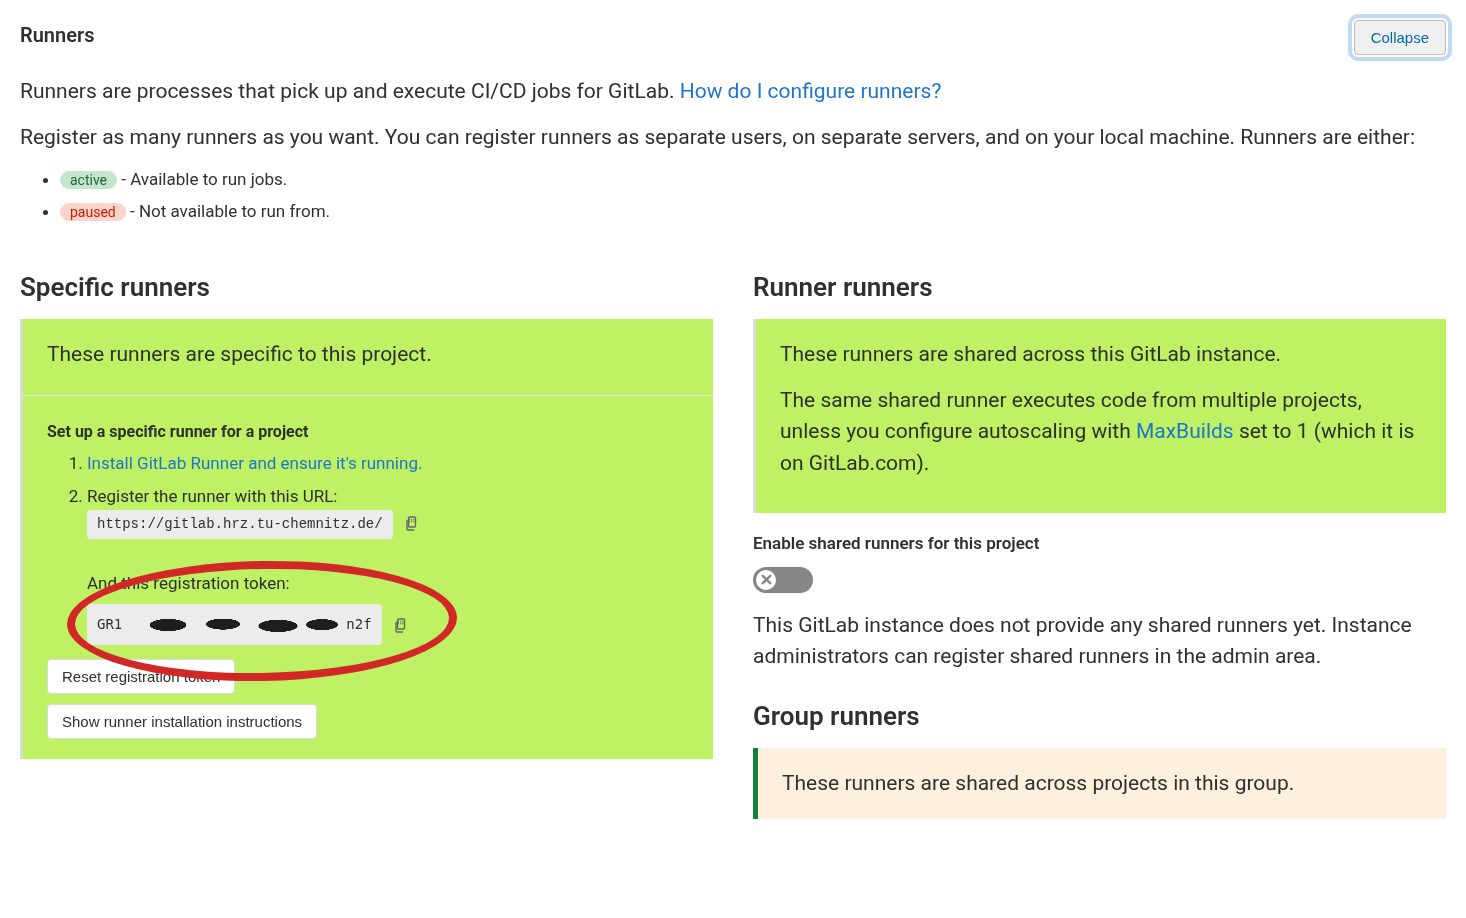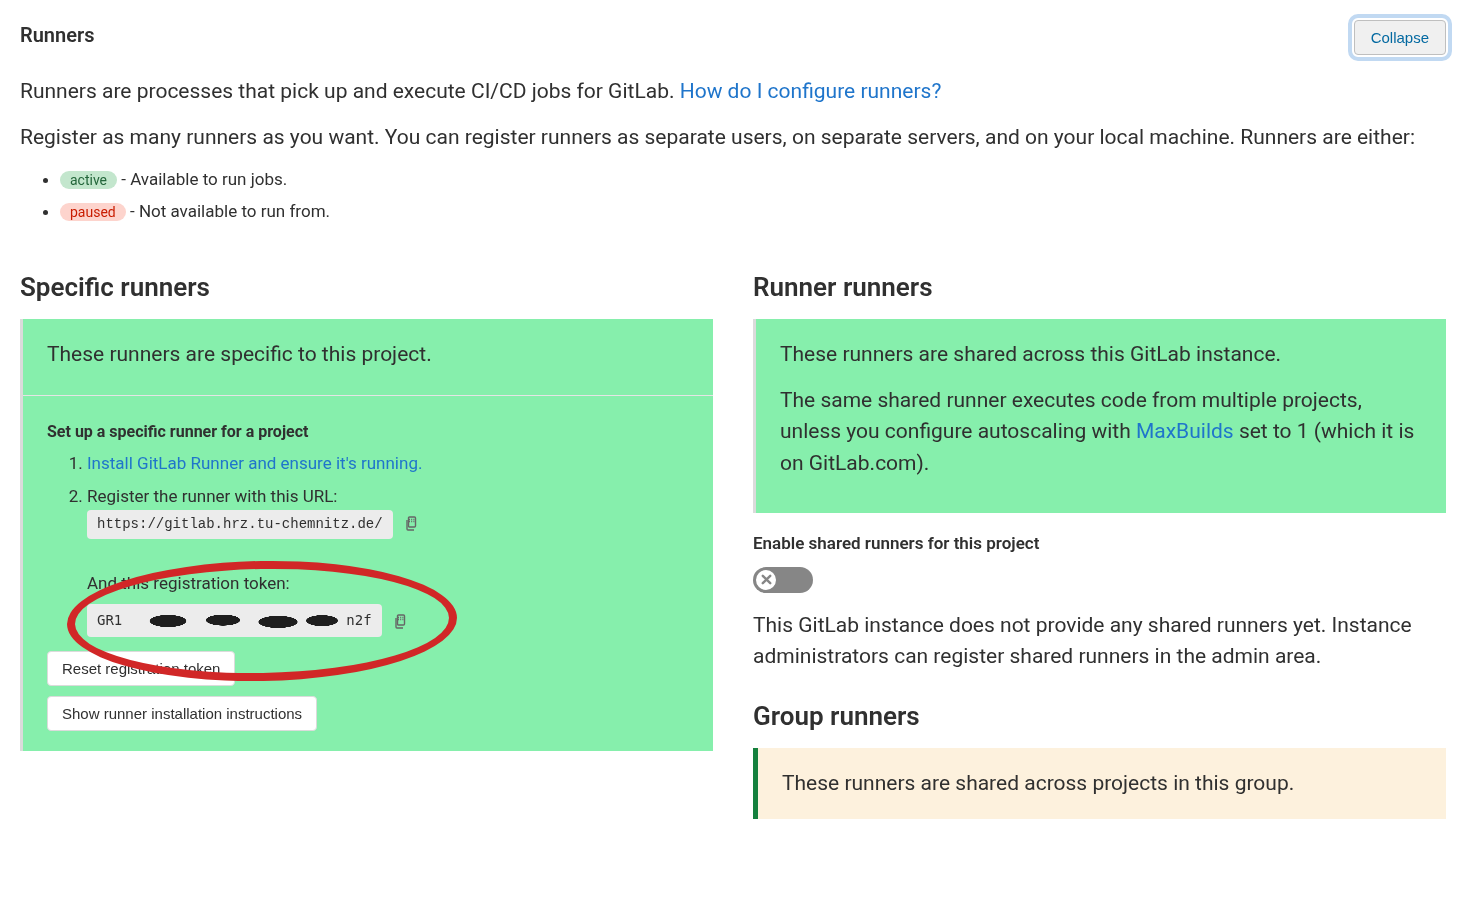--- a/index.html
+++ b/index.html
@@ -44,21 +44,21 @@
     background: #fdd4cd;
     color: #c91c00;
     padding: 1px 10px;
     border-radius: 10px;
     font-size: 14px;
   }
   .columns { display: flex; gap: 40px; margin-top: 6px; }
   .col { flex: 1; min-width: 0; }
   .panel {
     border-left: 3px solid #dbdbdb;
-    background: #86efac;
+    background: #bef264;
     padding: 20px 20px 20px 24px;
     margin-bottom: 18px;
   }
   .panel-yellow {
     border-left: 5px solid #15803d;
     background: #fdf1dd;
     padding: 20px 20px 20px 24px;
   }
   .panel hr { border: none; border-top: 1px solid #e5e5e5; margin: 24px -20px 24px -24px; }
   .code-box {
@@ -110,21 +110,21 @@
   .token-row { margin-top: 6px; }
   .scribble-box {
     background: #ececec;
     font-family: monospace;
     font-size: 14px;
     padding: 4px 10px;
     border-radius: 4px;
     display: inline-flex;
     align-items: center;
     gap: 2px;
-    height: 33px;
+    height: 41px;
   }
   .scribble {
     display: inline-block;
     width: 220px;
     height: 18px;
     background:
       radial-gradient(ellipse 30px 10px at 20% 50%, #1e1e1e 60%, transparent 62%),
       radial-gradient(ellipse 28px 9px at 45% 45%, #1e1e1e 60%, transparent 62%),
       radial-gradient(ellipse 32px 10px at 70% 55%, #1e1e1e 60%, transparent 62%),
       radial-gradient(ellipse 26px 9px at 90% 48%, #1e1e1e 60%, transparent 62%);

